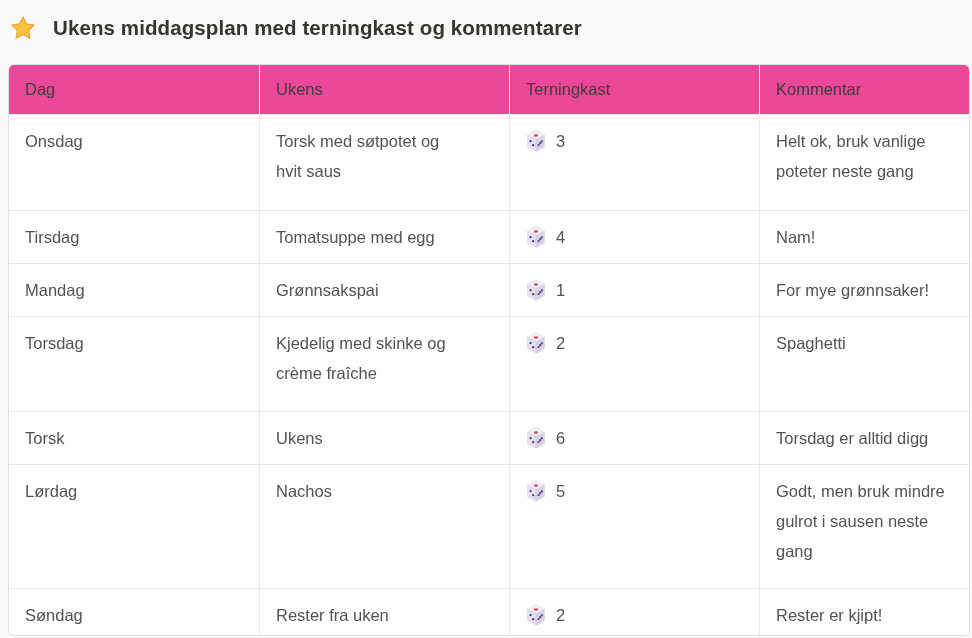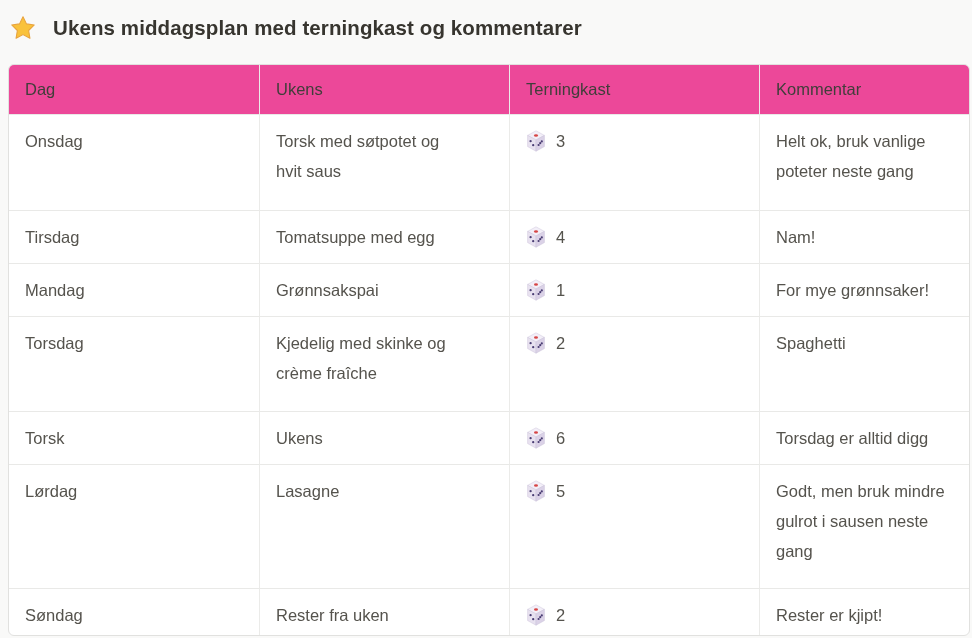--- a/index.html
+++ b/index.html
@@ -208,21 +208,21 @@
           </td>
         <td>
             <span class="cell-text">Torsdag er alltid digg</span>
           </td>
       </tr>
       <tr style="height:124px">
         <td>
             <span class="cell-text">Lørdag</span>
           </td>
         <td>
-            <span class="cell-text">Lasagne</span>
+            <span class="cell-text">Nachos</span>
           </td>
         <td>
             <span class="dice-cell">
               <svg class="die-icon" viewBox="0 0 20 22">
                 <use href="#die-glyph"></use>
               </svg>
               <span class="die-num">5</span>
             </span>
           </td>
         <td>

